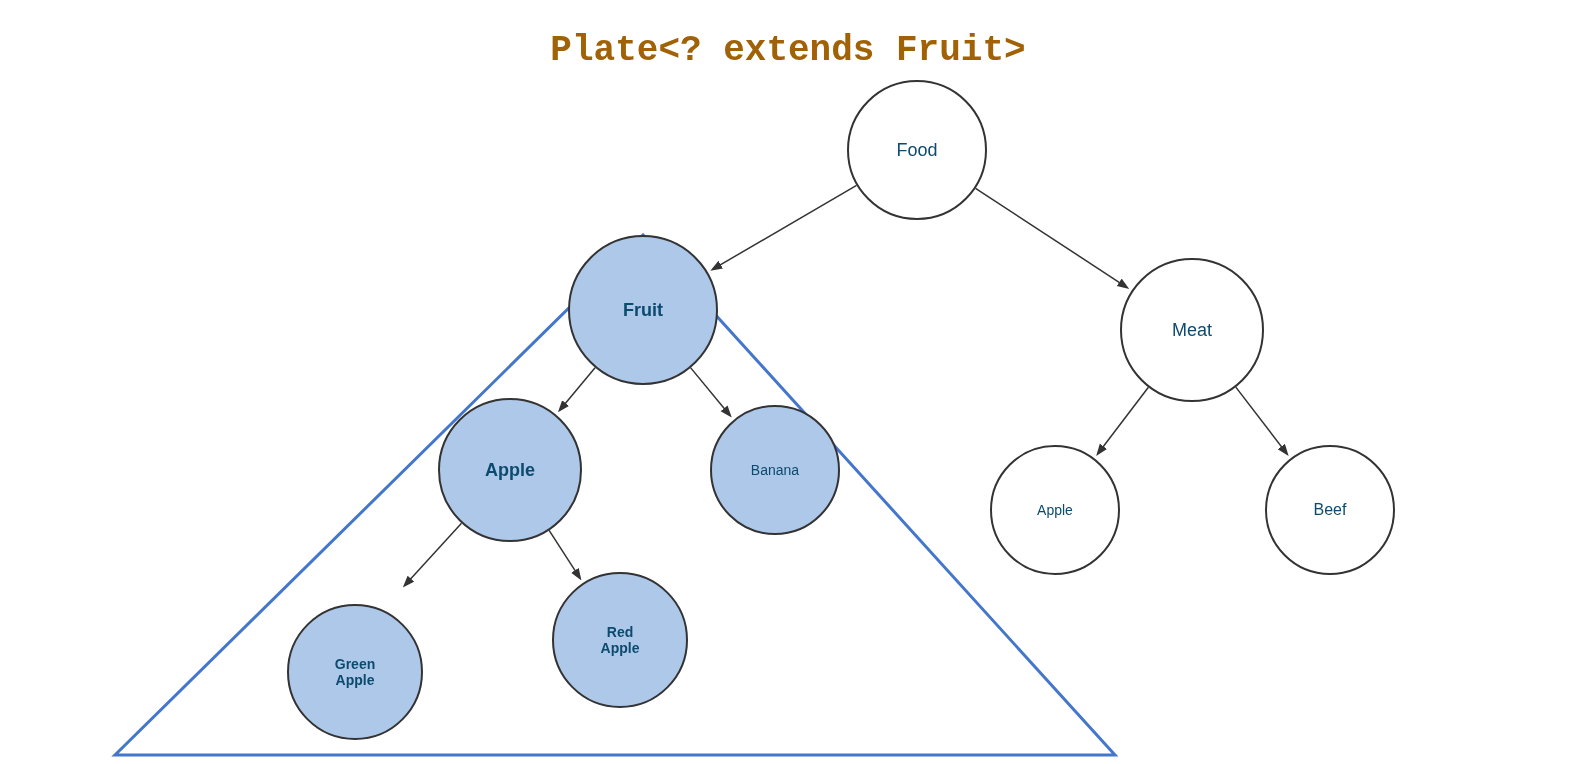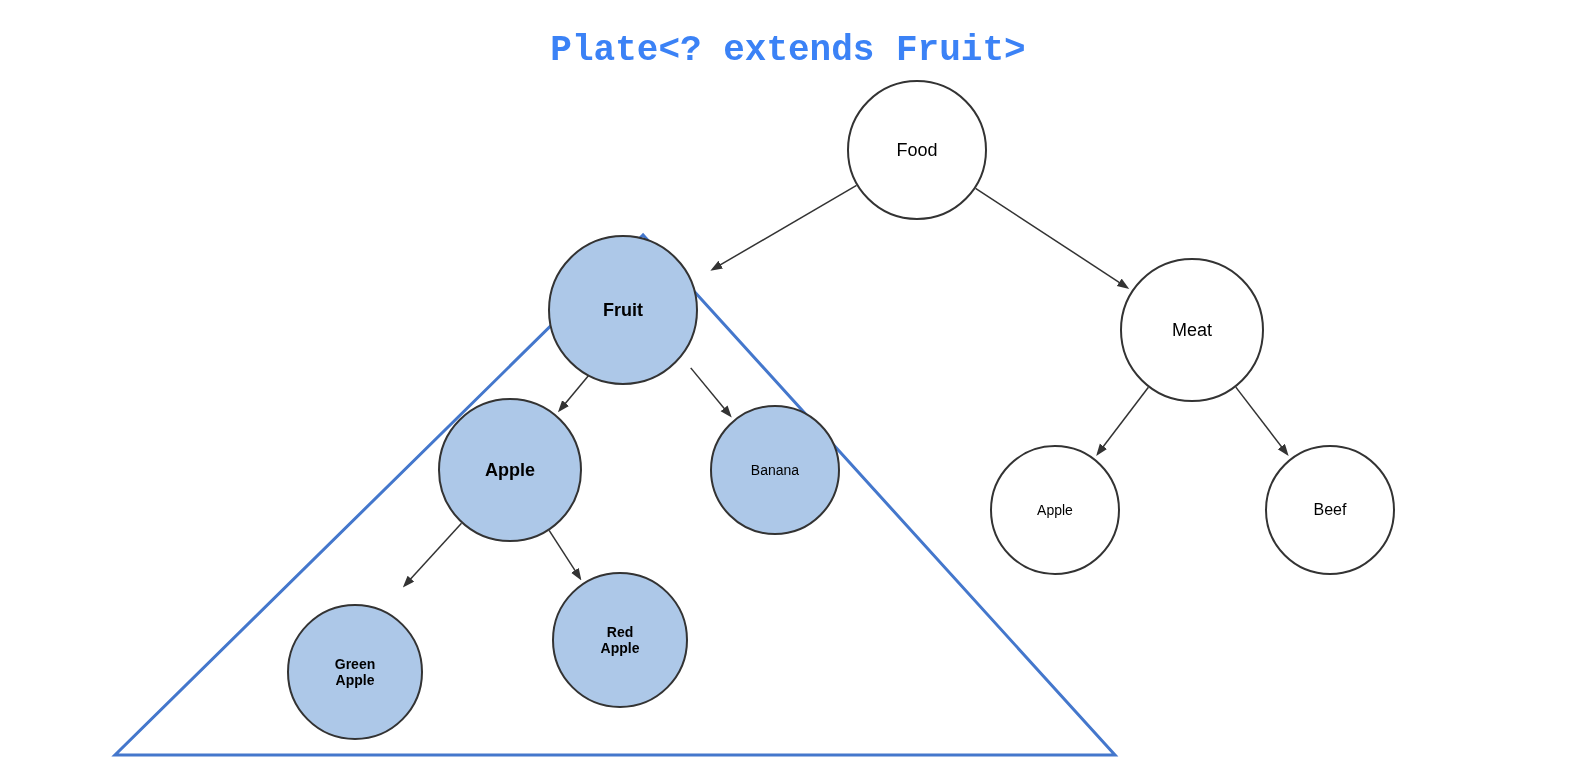--- a/index.html
+++ b/index.html
@@ -12,33 +12,33 @@
       position: relative;
     }
     .title {
       position: absolute;
       top: 30px;
       left: 0; right: 0;
       text-align: center;
       font-family: 'Courier New', monospace;
       font-size: 36px;
       font-weight: bold;
-      color: #3b82f6;
+      color: #a16207;
     }
     .node {
       position: absolute;
       border-radius: 50%;
       border: 2px solid #333;
       display: flex;
       align-items: center;
       justify-content: center;
       text-align: center;
       font-size: 16px;
       font-weight: normal;
-      color: #000000;
+      color: #0c4a6e;
       background: #ffffff;
     }
     .node.blue {
       background: #adc8e8;
     }
     svg {
       position: absolute;
       top: 0; left: 0;
       width: 1576px;
       height: 764px;
@@ -61,20 +61,20 @@
     <line x1="690.7287216096672" y1="367.8529958905058" x2="729.816810209515" y2="415.2324972236545" stroke="#333" stroke-width="1.5" marker-end="url(#arrow)"></line>
     <line x1="1148.393663804091" y1="387.2929964617784" x2="1098.0006926376325" y2="453.50273960019075" stroke="#333" stroke-width="1.5" marker-end="url(#arrow)"></line>
     <line x1="1235.8070711433138" y1="387.13965801301794" x2="1286.8013604003434" y2="453.65394834827396" stroke="#333" stroke-width="1.5" marker-end="url(#arrow)"></line>
     <line x1="461.48972224663083" y1="523.2048207617597" x2="404.85778546874053" y2="585.3172675504136" stroke="#333" stroke-width="1.5" marker-end="url(#arrow)"></line>
     <line x1="549.1140920273237" y1="530.4490513149549" x2="579.7994054163617" y2="577.8718083707408" stroke="#333" stroke-width="1.5" marker-end="url(#arrow)"></line>
   </svg>
 
 <h1 class="title">Plate&lt;? extends Fruit&gt;</h1>
 
 <div class="node" style="width: 140px; height: 140px; left: 847px; top: 80px; font-size: 18px; font-weight: normal;">Food</div>
-<div class="node blue" style="width: 150px; height: 150px; left: 548px; top: 235px; font-size: 18px; font-weight: bold;">Fruit</div>
+<div class="node blue" style="width: 150px; height: 150px; left: 568px; top: 235px; font-size: 18px; font-weight: bold;">Fruit</div>
 <div class="node" style="width: 144px; height: 144px; left: 1120px; top: 258px; font-size: 18px; font-weight: normal;">Meat</div>
 <div class="node blue" style="width: 144px; height: 144px; left: 438px; top: 398px; font-size: 18px; font-weight: bold;">Apple</div>
 <div class="node blue" style="width: 130px; height: 130px; left: 710px; top: 405px; font-size: 14px; font-weight: normal;">Banana</div>
 <div class="node" style="width: 130px; height: 130px; left: 990px; top: 445px; font-size: 14px; font-weight: normal;">Apple</div>
 <div class="node" style="width: 130px; height: 130px; left: 1265px; top: 445px; font-size: 16px; font-weight: normal;">Beef</div>
 <div class="node blue" style="width: 136px; height: 136px; left: 287px; top: 604px; font-size: 14px; font-weight: bold;">Green<br>Apple</div>
 <div class="node blue" style="width: 136px; height: 136px; left: 552px; top: 572px; font-size: 14px; font-weight: bold;">Red<br>Apple</div>
 
 </body></html>

